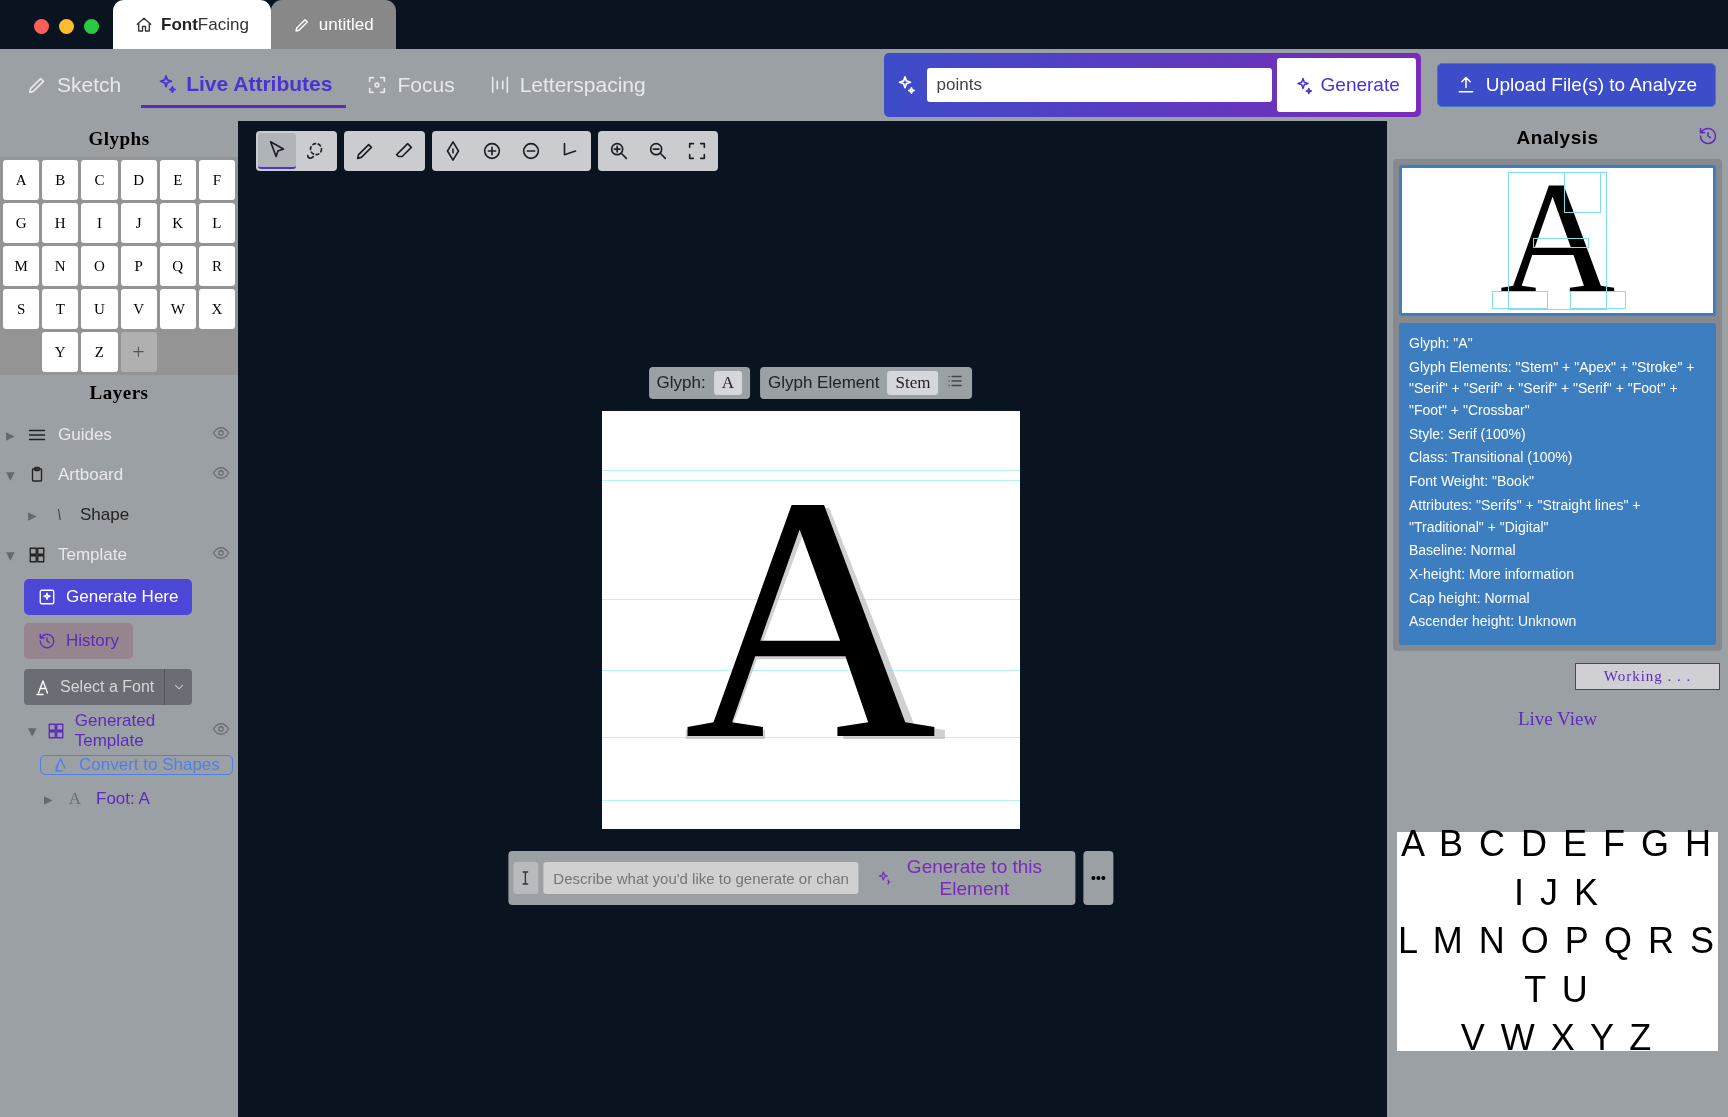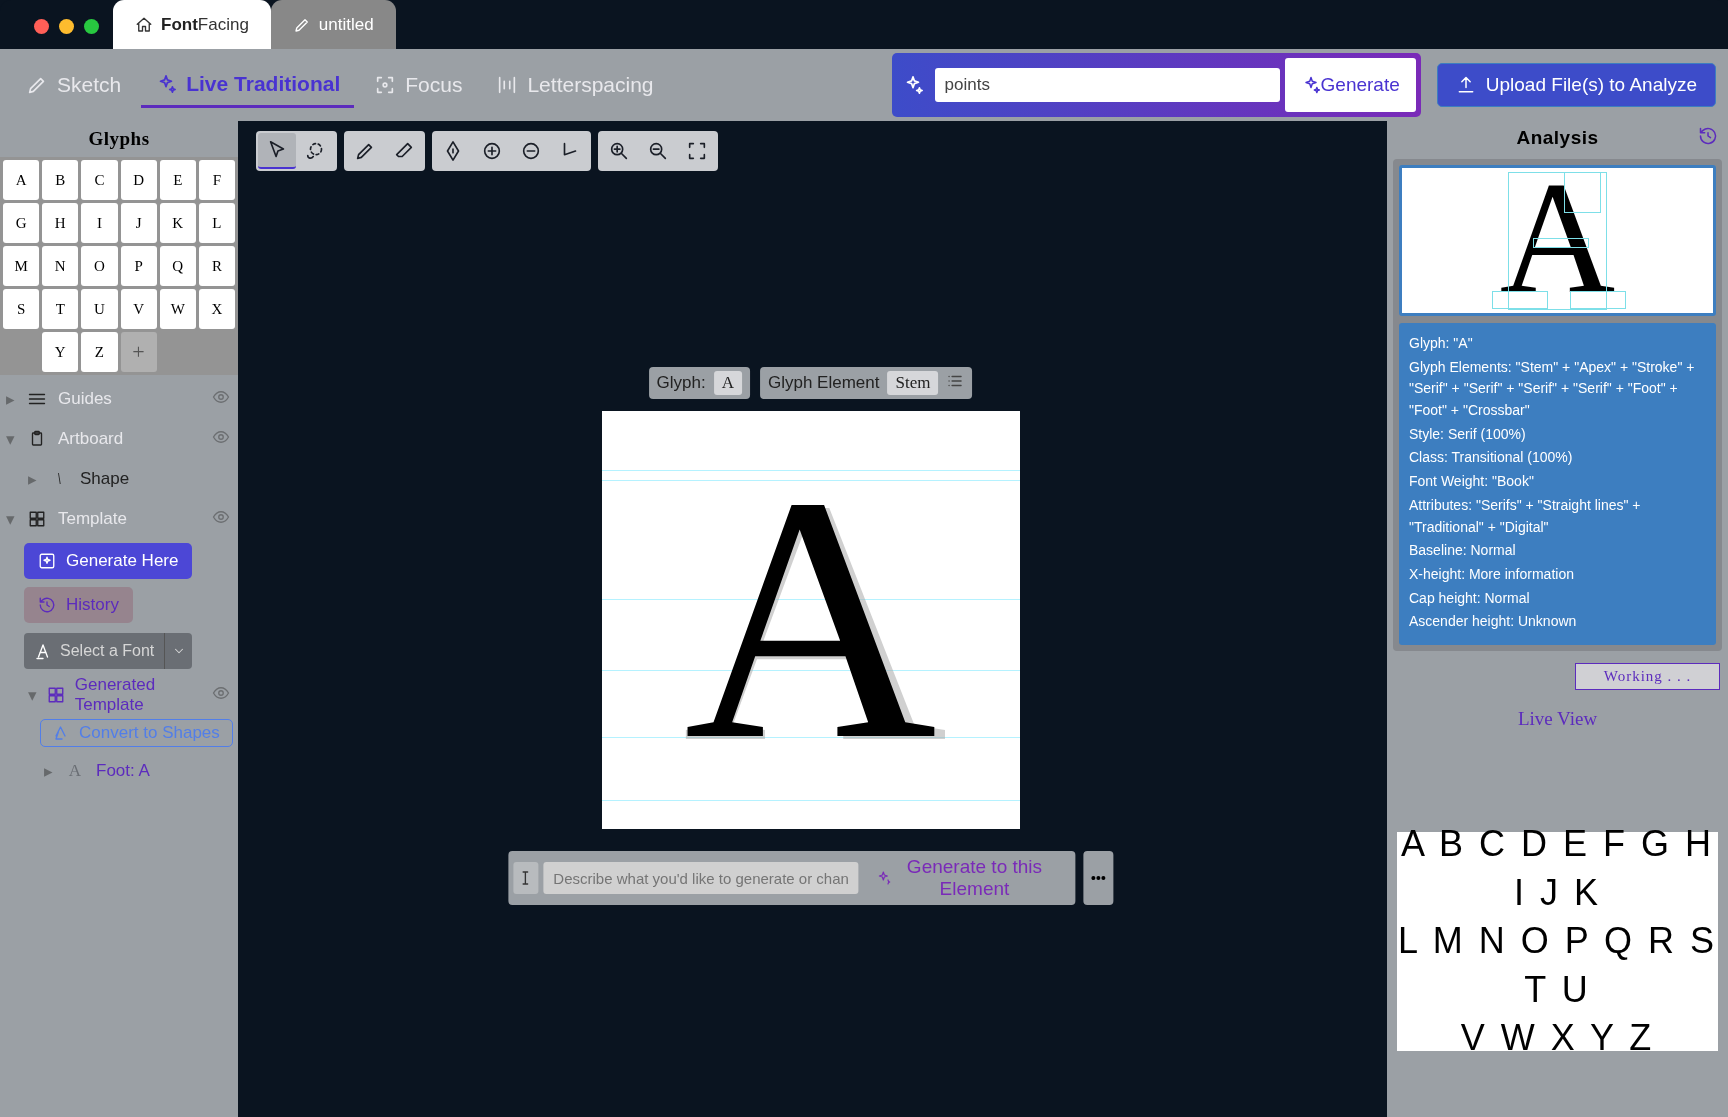--- a/index.html
+++ b/index.html
@@ -22,21 +22,21 @@
 
 .toolbar { height: 72px; background: #9ba0a5; display: flex; align-items: center; padding: 0 12px; gap: 6px;}
 .tool-mode { display: flex; align-items: center; gap: 9px; padding: 0 14px; height: 46px; font-size: 21px; color: #e8e8ec; cursor: pointer; font-family: Georgia, serif;}
 .tool-mode.active { color: #4933d1; font-weight: 700; border-bottom: 3px solid #5c2bbd;}
 .tool-mode svg { width: 22px; height: 22px; }
 .toolbar-spacer { flex: 1; }
 .generate-bar { display:flex; background: linear-gradient(90deg, #3d4cc9, #7a2ab8); padding: 5px; border-radius: 5px; gap: 5px; align-items: stretch;}
 .generate-input-wrap { display:flex; align-items:center; gap:6px; }
 .gen-ai-icon { color: #fff; width: 32px; display:flex; align-items:center; justify-content:center;}
 .generate-input { width: 345px; height: 34px; border: none; border-radius: 3px; padding: 0 10px; font-size: 17px; background:#fff; color:#444;}
-.generate-btn { background: #fff; border: none; border-radius: 3px; padding: 16px 16px; font-size: 19px; color: #4933d1; display:flex; align-items:center; font-weight: 500;}
+.generate-btn { background: #fff; border: none; border-radius: 3px; padding: 16px 16px; font-size: 19px; color: #4933d1; display:flex; align-items:flex-end; gap:8px; font-weight: 500;}
 .upload-btn { background: #3d4cc9; border: 1px solid #3d7ec0; border-radius: 5px; color: #fff; padding: 0 18px; height: 44px; font-size: 19px; margin-left: 10px; display:flex; align-items:center; gap:10px;}
 
 
 .main { display: flex; height: calc(100% - 121px); }
 .left-panel { width: 238px; background: #9ba0a5; display:flex; flex-direction:column; overflow:hidden;}
 .panel-title { text-align: center; padding: 7px 0; font-size: 19px; font-weight: 700; font-family: Georgia, serif; letter-spacing: 0.5px;}
 .glyph-grid { display: grid; grid-template-columns: repeat(6, 1fr); gap: 3px; padding: 3px; background: #949494;}
 .glyph-cell { background: #fff; height: 40px; display:flex; align-items:center; justify-content:center; font-family: Georgia, serif; font-size: 15px; border-radius: 3px; cursor:pointer;}
 .glyph-cell.plus { background: #b0b0b0; color: #555; font-size: 22px;}
 
@@ -48,21 +48,21 @@
 .layer-item .icon { width: 22px; display:inline-flex; justify-content:center; color:#222;}
 .layer-item .eye { margin-left: auto; opacity: 0.45; color:#333;}
 .layer-item.dark { color: #222; }
 .btn-pill { display:inline-flex; align-items:center; gap:10px; border-radius: 5px; padding: 16px 14px; height: 36px; margin: 4px 12px 4px 24px; font-size: 17px; cursor:pointer;}
 .btn-generate-here { background: #4c47d6; color: #fff; }
 .btn-history { background: #96848e; color: #5c2bbd; }
 .font-select { display:flex; margin: 6px 0 6px 24px; }
 .font-select-main { background: #6a6e74; color: #d6d6d6; height: 36px; border-radius: 4px 0 0 4px; display:flex; align-items:center; gap:8px; padding: 0 10px; font-size: 16px;}
 .font-select-caret { background: #6a6e74; border-left: 1px solid #555; width: 28px; border-radius: 0 4px 4px 0; display:flex; align-items:center; justify-content:center; color:#d6d6d6;}
 .layer-label-gen { color: #5c2bbd; font-weight: 500;}
-.btn-convert { background: transparent; border: 1.5px solid #527ee8; color: #527ee8; display:inline-flex; align-items:center; gap:8px; padding: 0 12px; height: 28px; border-radius: 5px; margin: 4px 0 4px 40px; font-size: 17px;}
+.btn-convert { background: transparent; border: 1.5px solid #527ee8; color: #527ee8; display:inline-flex; align-items:center; gap:8px; padding: 0 12px; height: 20px; border-radius: 5px; margin: 4px 0 4px 40px; font-size: 17px;}
 .glyph-leaf { color: #5c2bbd; }
 
 
 .canvas-area { flex: 1; position: relative; overflow: hidden; background: #0a1420;}
 .canvas-toolbar { position: absolute; top: 10px; left: 18px; display:flex; gap: 7px;}
 .tool-group { display:flex; background: #caccd0; border-radius: 4px; padding: 2px; gap:1px;}
 .tool-btn { width: 38px; height: 36px; display:flex; align-items:center; justify-content:center; border: none; background: transparent; color: #1b1f28; border-radius: 3px; cursor:pointer;}
 .tool-btn.active { background: #b0b3b8; border-bottom: 2.5px solid #4933d1;}
 .tool-btn svg { width: 22px; height: 22px; }
 
@@ -130,21 +130,21 @@
   <div class="tool-mode">
     <svg viewBox="0 0 24 24">
         <path d="M4 20l4-1 11-11-3-3L5 16l-1 4z"></path>
       </svg>
     <span>Sketch</span>
   </div>
   <div class="tool-mode active">
     <svg viewBox="0 0 24 24">
         <path d="M12 3l1.5 4.5L18 9l-4.5 1.5L12 15l-1.5-4.5L6 9l4.5-1.5zM19 15l.8 2.2L22 18l-2.2.8L19 21l-.8-2.2L16 18l2.2-.8z"></path>
       </svg>
-    <span>Live Traditional</span>
+    <span>Live Attributes</span>
   </div>
   <div class="tool-mode">
     <svg viewBox="0 0 24 24">
         <path d="M4 8V4h4M20 8V4h-4M4 16v4h4M20 16v4h-4"></path>
         <circle cx="12" cy="12" r="2"></circle>
       </svg>
     <span>Focus</span>
   </div>
   <div class="tool-mode">
     <svg viewBox="0 0 24 24">
@@ -207,20 +207,21 @@
         <div class="glyph-cell">W</div>
         <div class="glyph-cell">X</div>
         <div style="visibility: hidden;"></div>
         <div class="glyph-cell">Y</div>
         <div class="glyph-cell">Z</div>
         <div class="glyph-cell plus">+</div>
         <div style="visibility: hidden;"></div>
         <div style="visibility: hidden;"></div>
       </div>
 
+    <div class="panel-title">Layers</div>
     <div class="layers-list">
 
       <div class="layer-item">
         <span class="chev">▸</span>
         <span class="icon">
             <svg viewBox="0 0 24 24" width="18" height="18">
               <path d="M2 6h20M2 12h20M2 18h20"></path>
             </svg>
           </span>
         <span>Guides</span>

